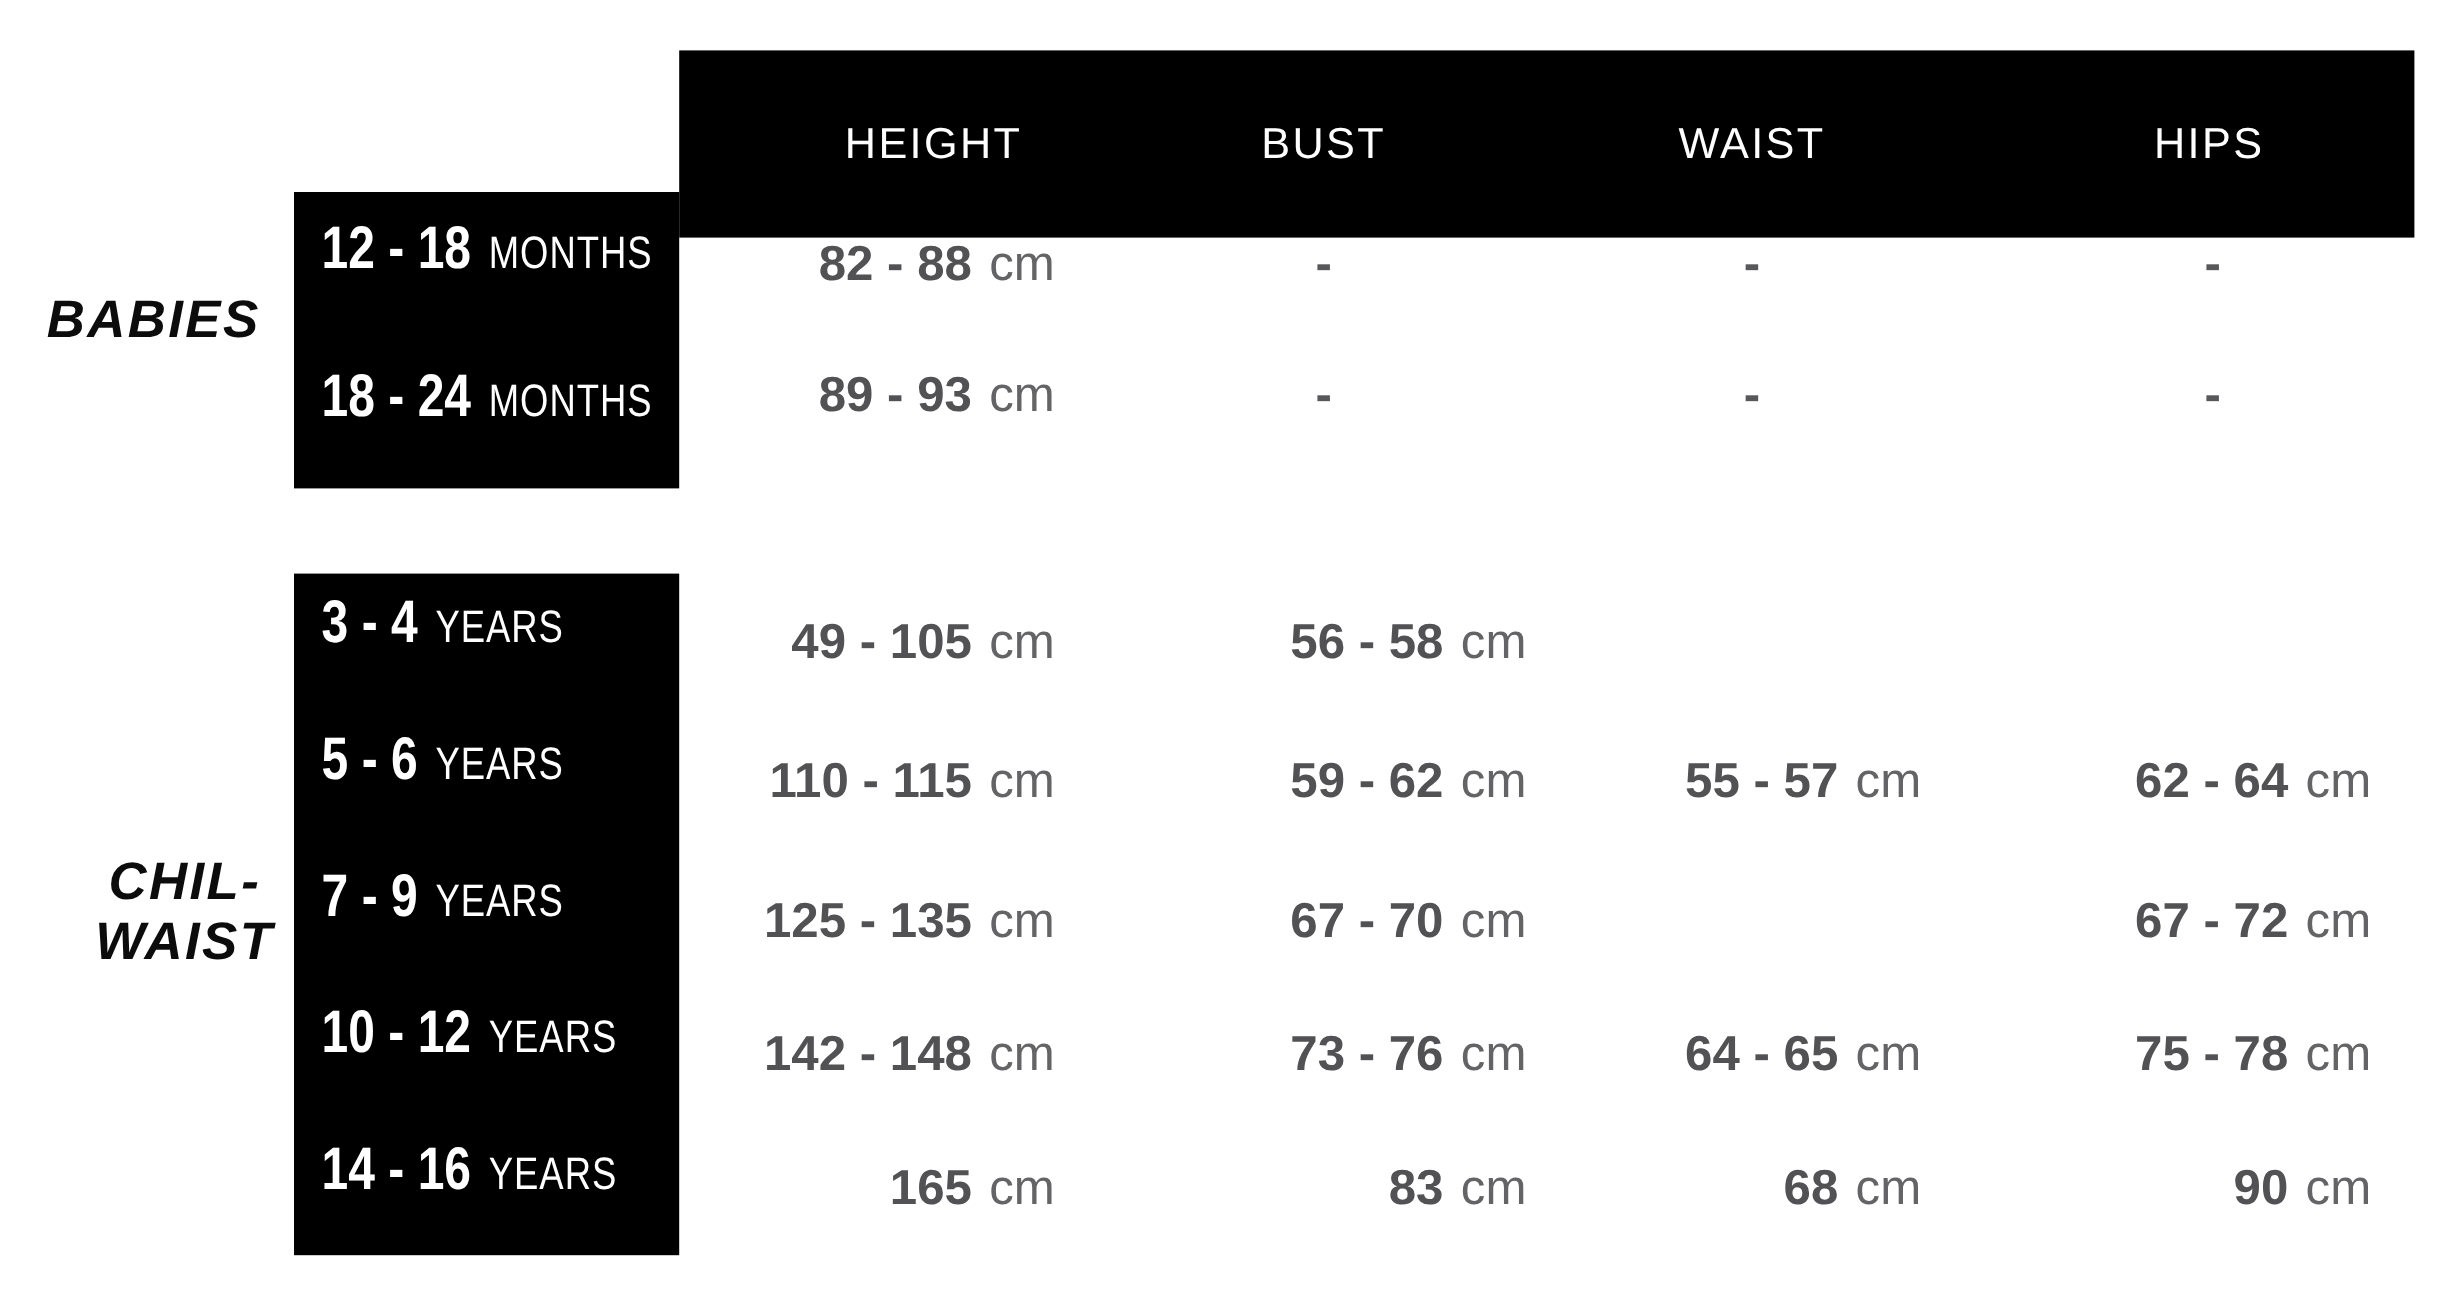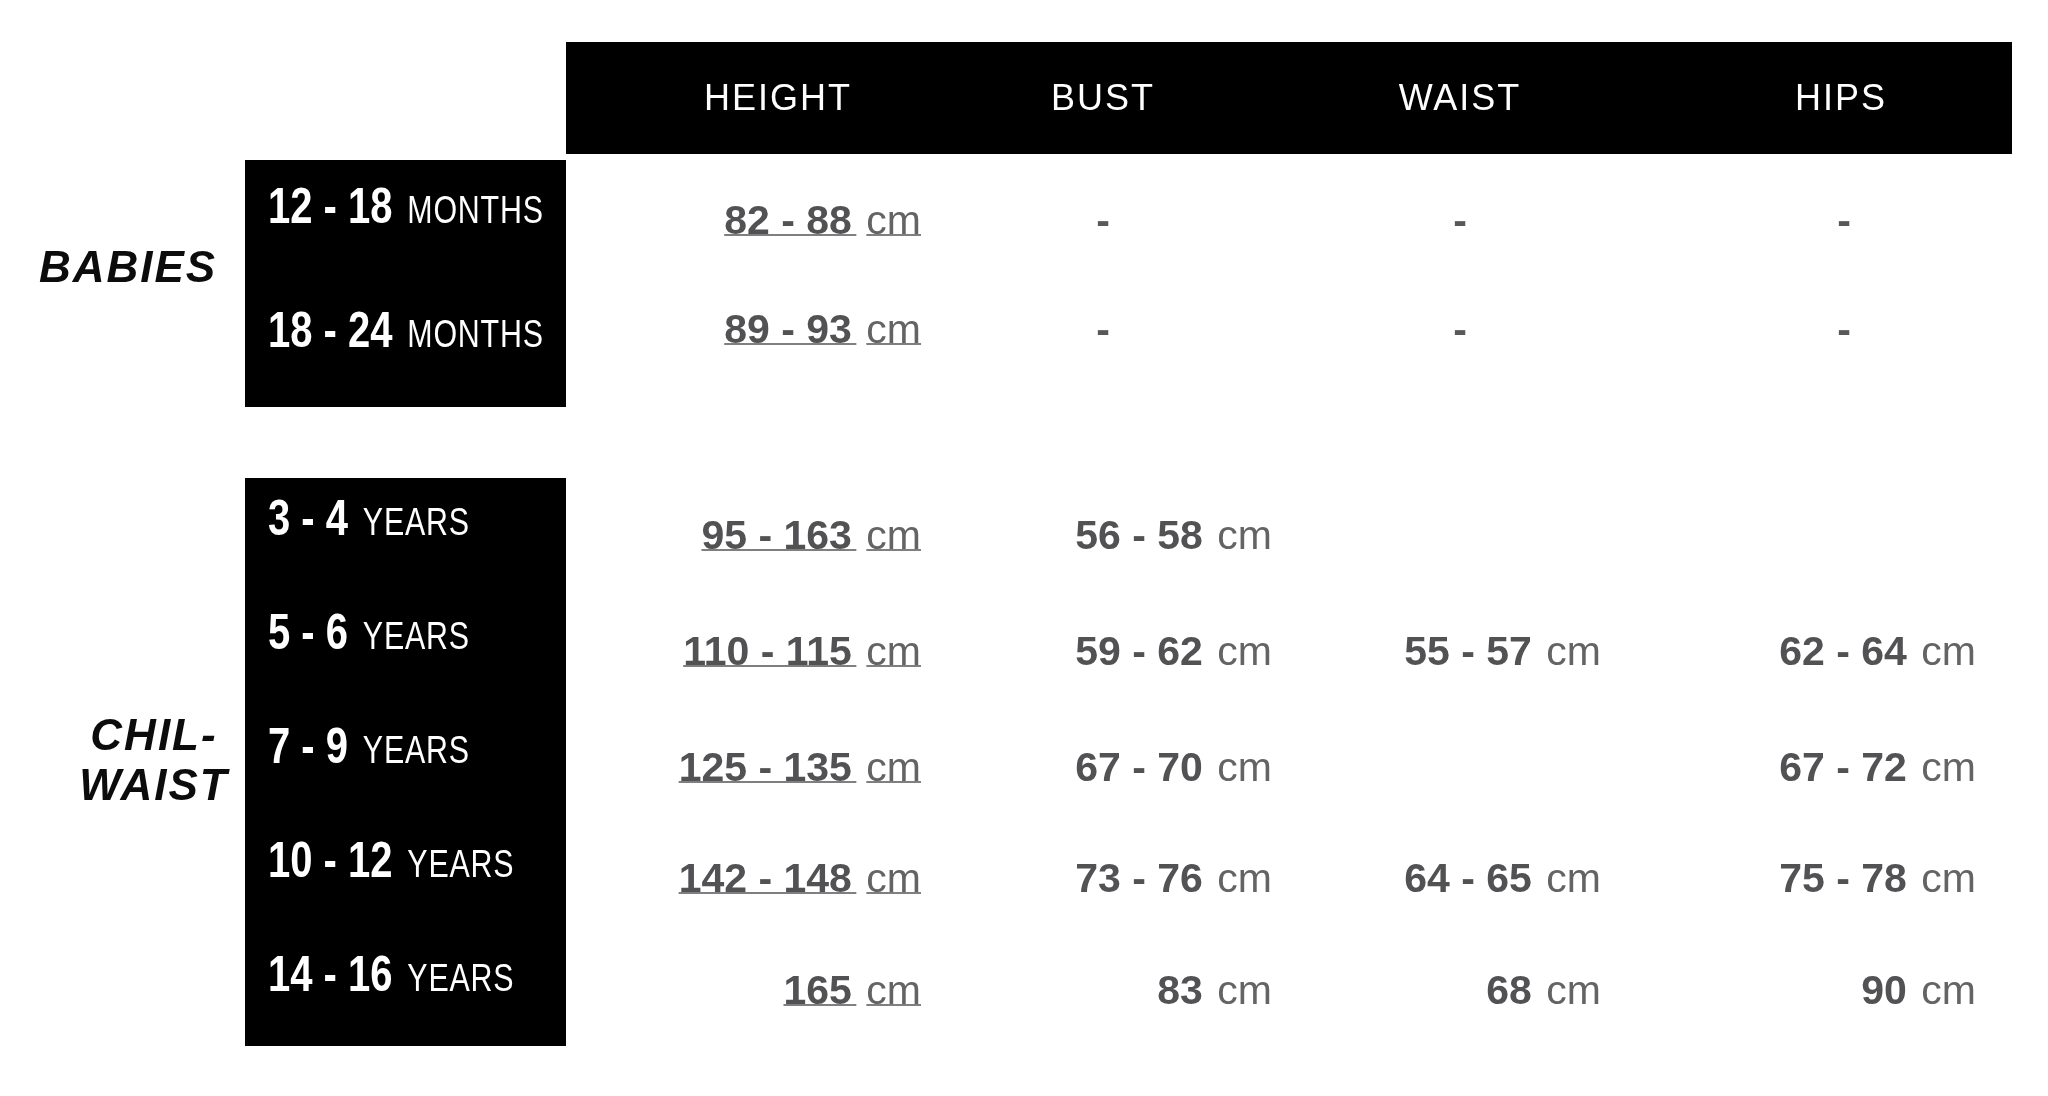--- a/index.html
+++ b/index.html
@@ -9,21 +9,21 @@
     height: 1096px;
     background: #ffffff;
     font-family: "Liberation Sans", sans-serif;
     overflow: hidden;
   }
 
   
   .header-bar {
     position: absolute;
     left: 566px; top: 42px;
-    width: 1446px; height: 112px;
+    width: 1446px; height: 156px;
     background: #000000;
   }
   .black-box { position: absolute; left: 245px; width: 321px; background: #000000; }
   .babies-box   { top: 160px; height: 247px; }
   .children-box { top: 478px; height: 568px; }
 
   
   .hcol {
     position: absolute; top: 50%;
     transform: translate(-50%, -50%);
@@ -62,21 +62,21 @@
   .size-label .szu { font-size: 38px; font-weight: 400; letter-spacing: 1px; margin-left: 14px; }
 
   
   .val {
     position: absolute;
     transform: translateY(-50%);
     white-space: nowrap;
   }
   .val .num  { font-size: 41px; font-weight: 700; color: #525255; }
   .val .unit { font-size: 41px; font-weight: 400; color: #646467; margin-left: 10px; }
-  .vc1 { right: 1127px; text-decoration: underline; }
+  .vc1 { right: 1169px; }
   .vc2 { right: 776px; }
   .vc3 { right: 447px; }
   .vc4 { right: 72px; }
 
   
   .dash {
     position: absolute;
     transform: translate(-50%, -50%);
     font-size: 41px; font-weight: 700; color: #58585b;
   }
@@ -135,21 +135,21 @@
   </div>
   <div class="dash dc2 vr2">-</div>
   <div class="dash dc3 vr2">-</div>
   <div class="dash dc4 vr2">-</div>
 
   <div class="size-label lr3">
     <span class="sz">3 - 4</span>
     <span class="szu">YEARS</span>
   </div>
   <div class="val vc1 vr3">
-    <span class="num">95 - 163</span>
+    <span class="num">49 - 105</span>
     <span class="unit">cm</span>
   </div>
   <div class="val vc2 vr3">
     <span class="num">56 - 58</span>
     <span class="unit">cm</span>
   </div>
 
   <div class="size-label lr4">
     <span class="sz">5 - 6</span>
     <span class="szu">YEARS</span>

